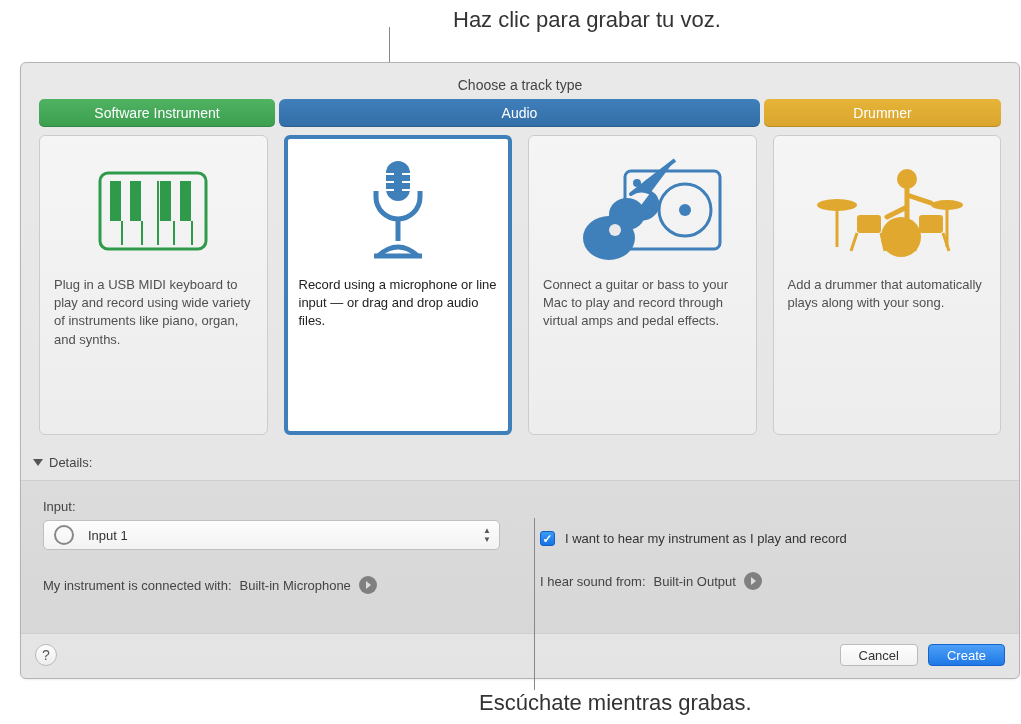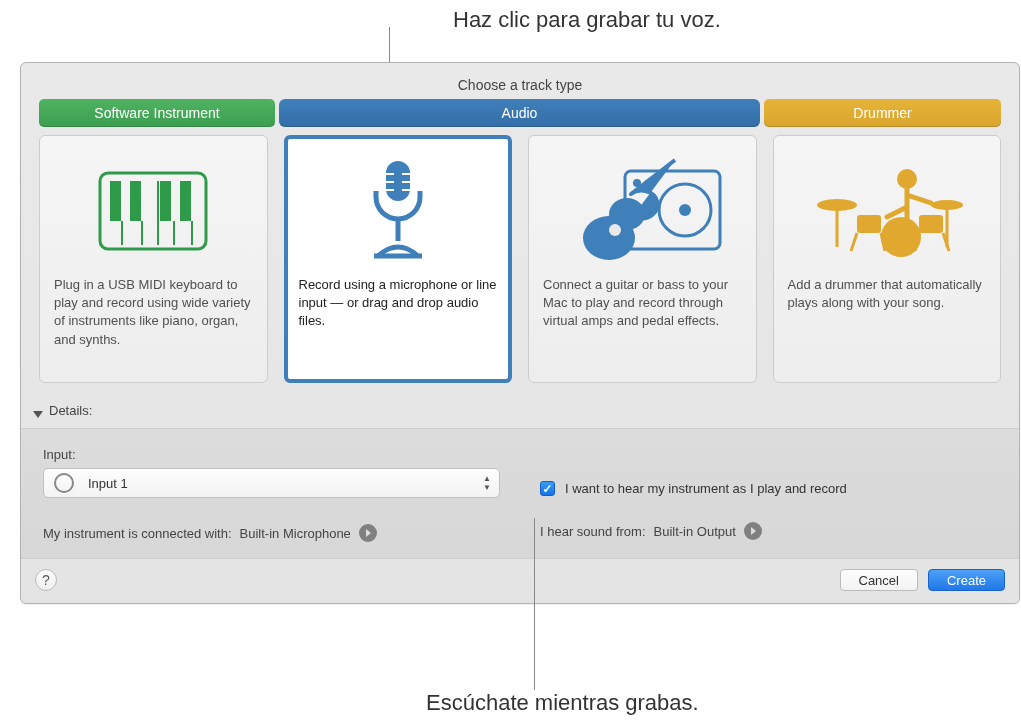--- a/index.html
+++ b/index.html
@@ -63,21 +63,21 @@
   .card-row {
     display: flex;
     gap: 16px;
     padding: 8px 18px 14px 18px;
   }
   .card {
     background: linear-gradient(#f5f5f5,#ededed);
     border: 1px solid #ccc;
     border-radius: 6px;
     width: 232px;
-    height: 248px;
+    height: 300px;
     display: flex;
     flex-direction: column;
     align-items: center;
     padding: 10px 14px;
     cursor: pointer;
   }
   .card.selected {
     background: white;
     border: 4px solid #3f7fba;
     padding: 7px 11px;
@@ -94,38 +94,37 @@
     color: #505050;
     line-height: 1.4;
     width: 100%;
   }
   .card.selected .card-desc { color: #222; font-weight: 500; }
   .details-hdr {
     padding: 6px 18px 10px 12px;
     font-size: 13px;
     color: #444;
     display: flex;
-    align-items: flex-end;
+    align-items: center;
     gap: 2px;
   }
   .tri-down {
     display: inline-block;
     border-left: 5px solid transparent;
     border-right: 5px solid transparent;
     border-top: 7px solid #555;
     margin-right: 4px;
   }
   .details-body {
     border-top: 1px solid #cfcfcf;
     border-bottom: 1px solid #cfcfcf;
     background: linear-gradient(#dcdcdc,#d7d7d7);
-    padding: 18px 22px 16px 22px;
+    padding: 18px 22px 39px 22px;
     display: flex;
     gap: 40px;
-    align-items: center;
   }
   .col-left { flex: 1; }
   .col-right { flex: 1; padding-top: 32px; }
   .lbl { font-size: 13px; color: #444; margin-bottom: 6px; }
   .select {
     background: linear-gradient(#fdfdfd,#f3f3f3);
     border: 1px solid #bfbfbf;
     border-radius: 5px;
     height: 30px;
     display: flex;
@@ -194,21 +193,21 @@
     left: 534px;
     top: 518px;
     width: 1px;
     height: 172px;
     background: #888;
   }
   .callout-bottom {
     font-size: 22px;
     color: #333;
     position: absolute;
-    left: 426px;
+    left: 479px;
     top: 690px;
   }
 </style>
 </head>
 <body>
 
 <div class="callout-top">Haz clic para grabar tu voz.</div>
 <div class="callout-line-top"></div>
 
 <div class="dialog">

